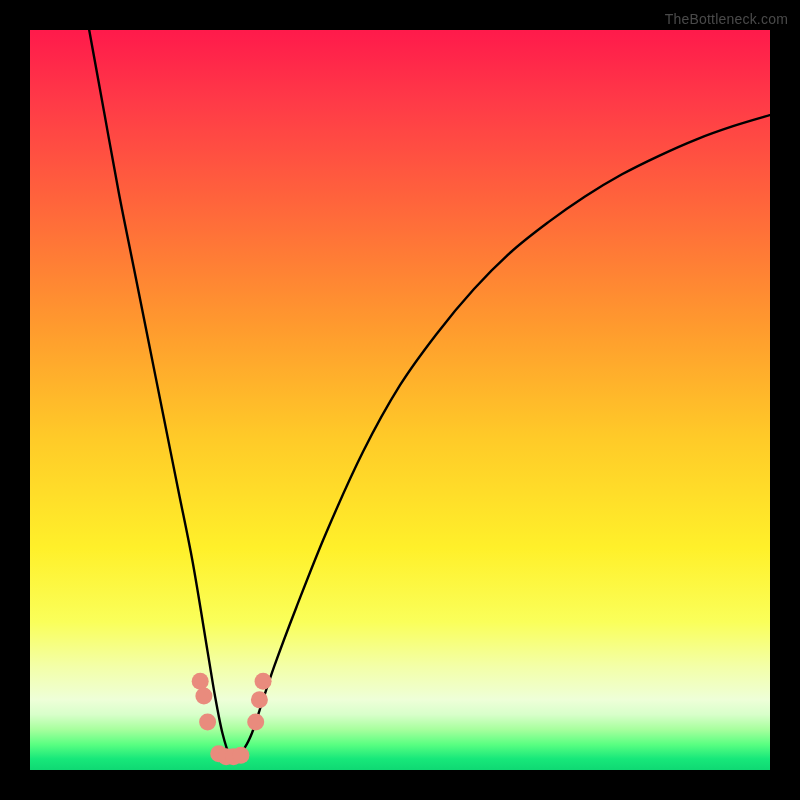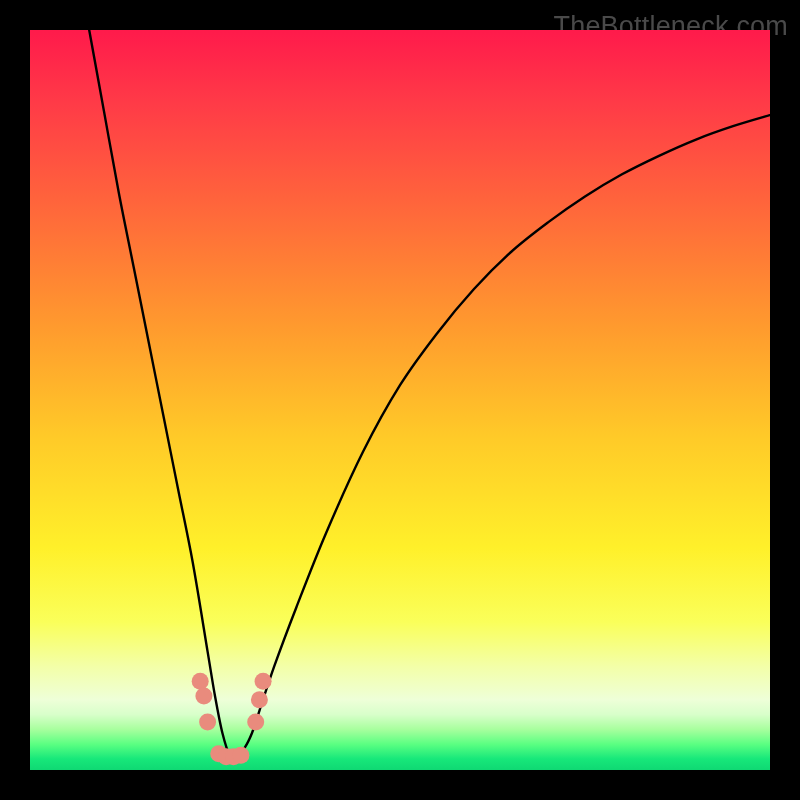--- a/index.html
+++ b/index.html
@@ -24,21 +24,21 @@
     left: 30px;
     top: 30px;
     width: 740px;
     height: 740px;
   }
   .watermark {
     position: absolute;
     top: 11px;
     right: 12px;
     color: #4a4a4a;
-    font-size: 27px;
+    font-size: 14px;
     font-weight: 500;
     letter-spacing: 0.2px;
     user-select: none;
   }
   svg { display: block; }
 </style>
 </head>
 <body>
 
 <div class="frame">

